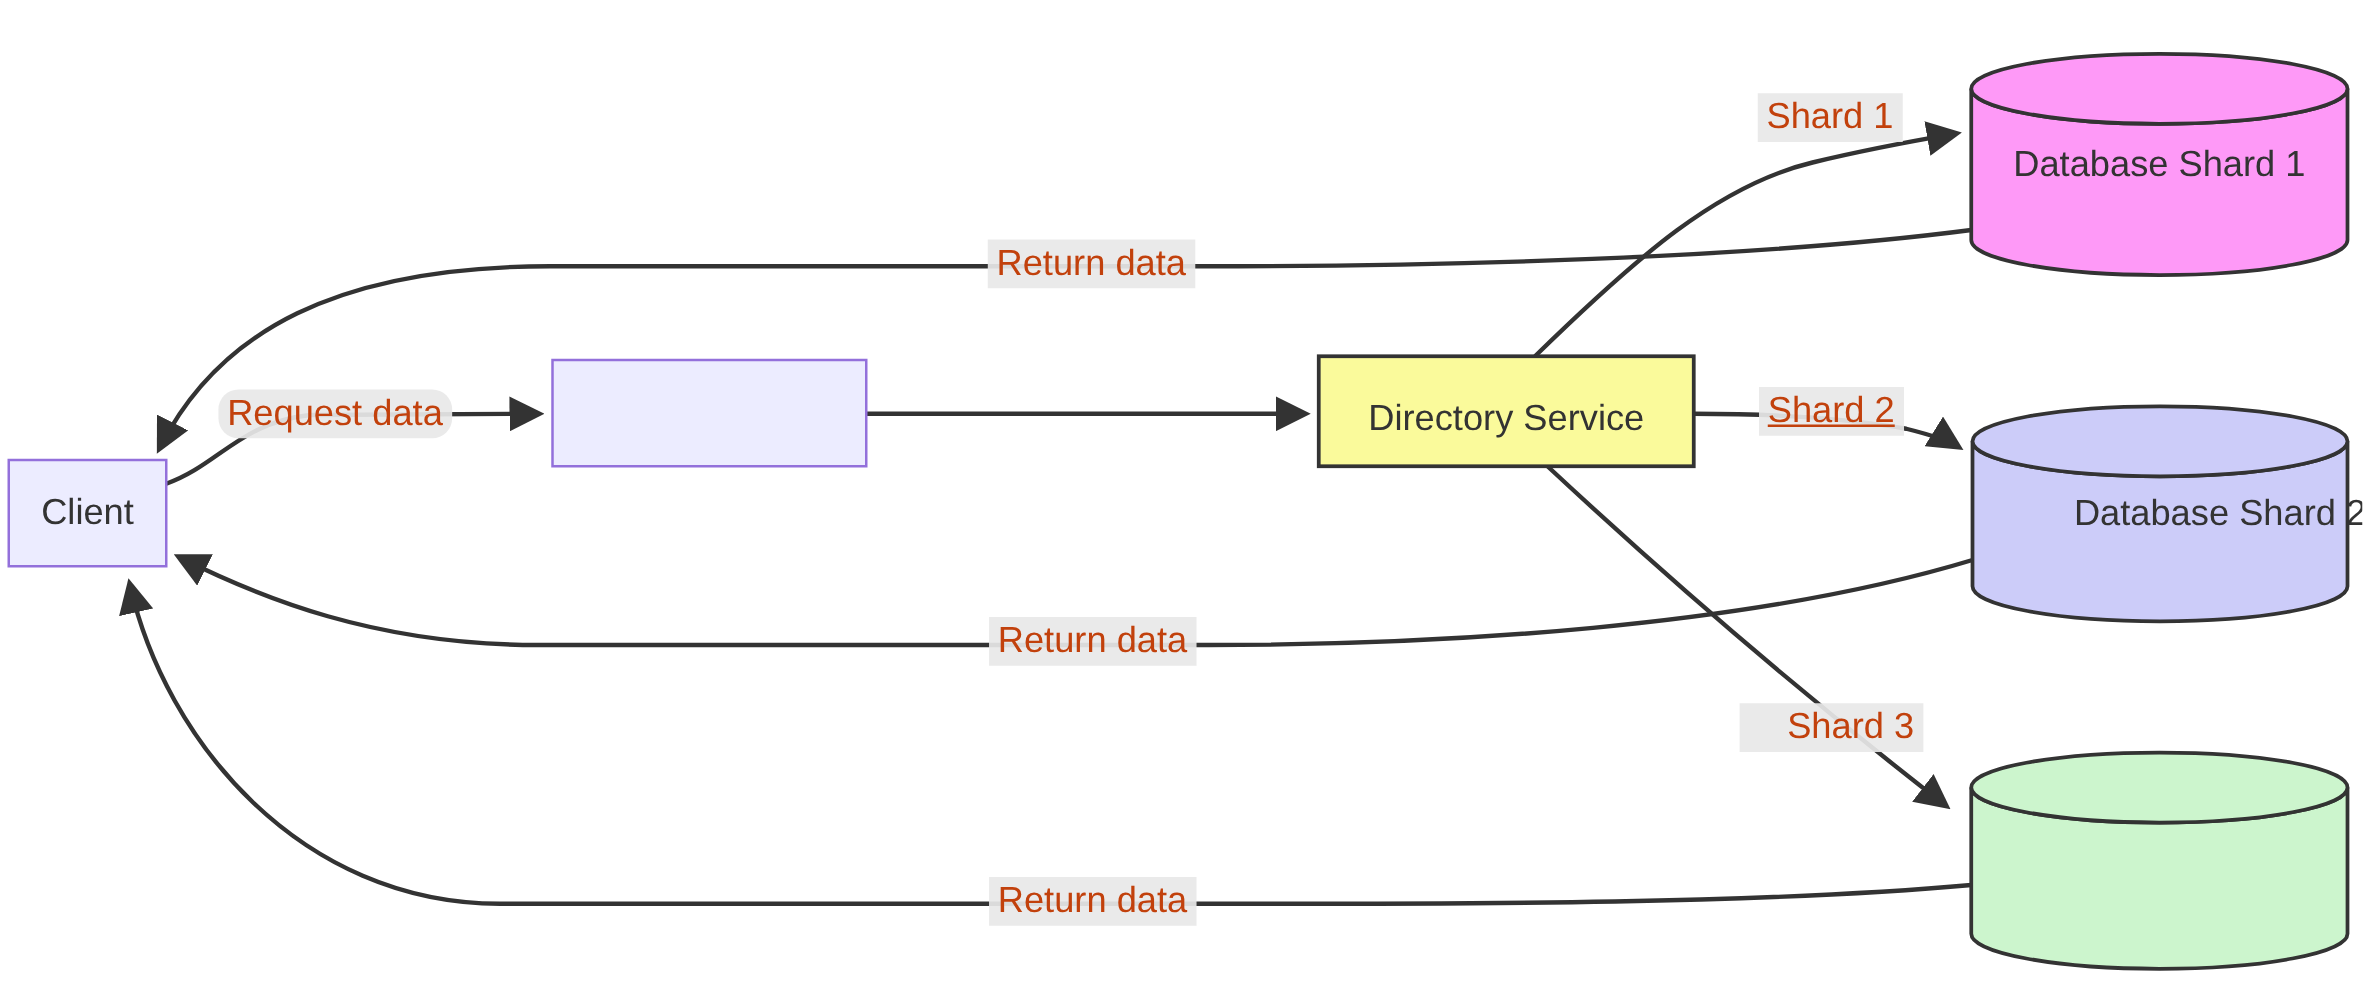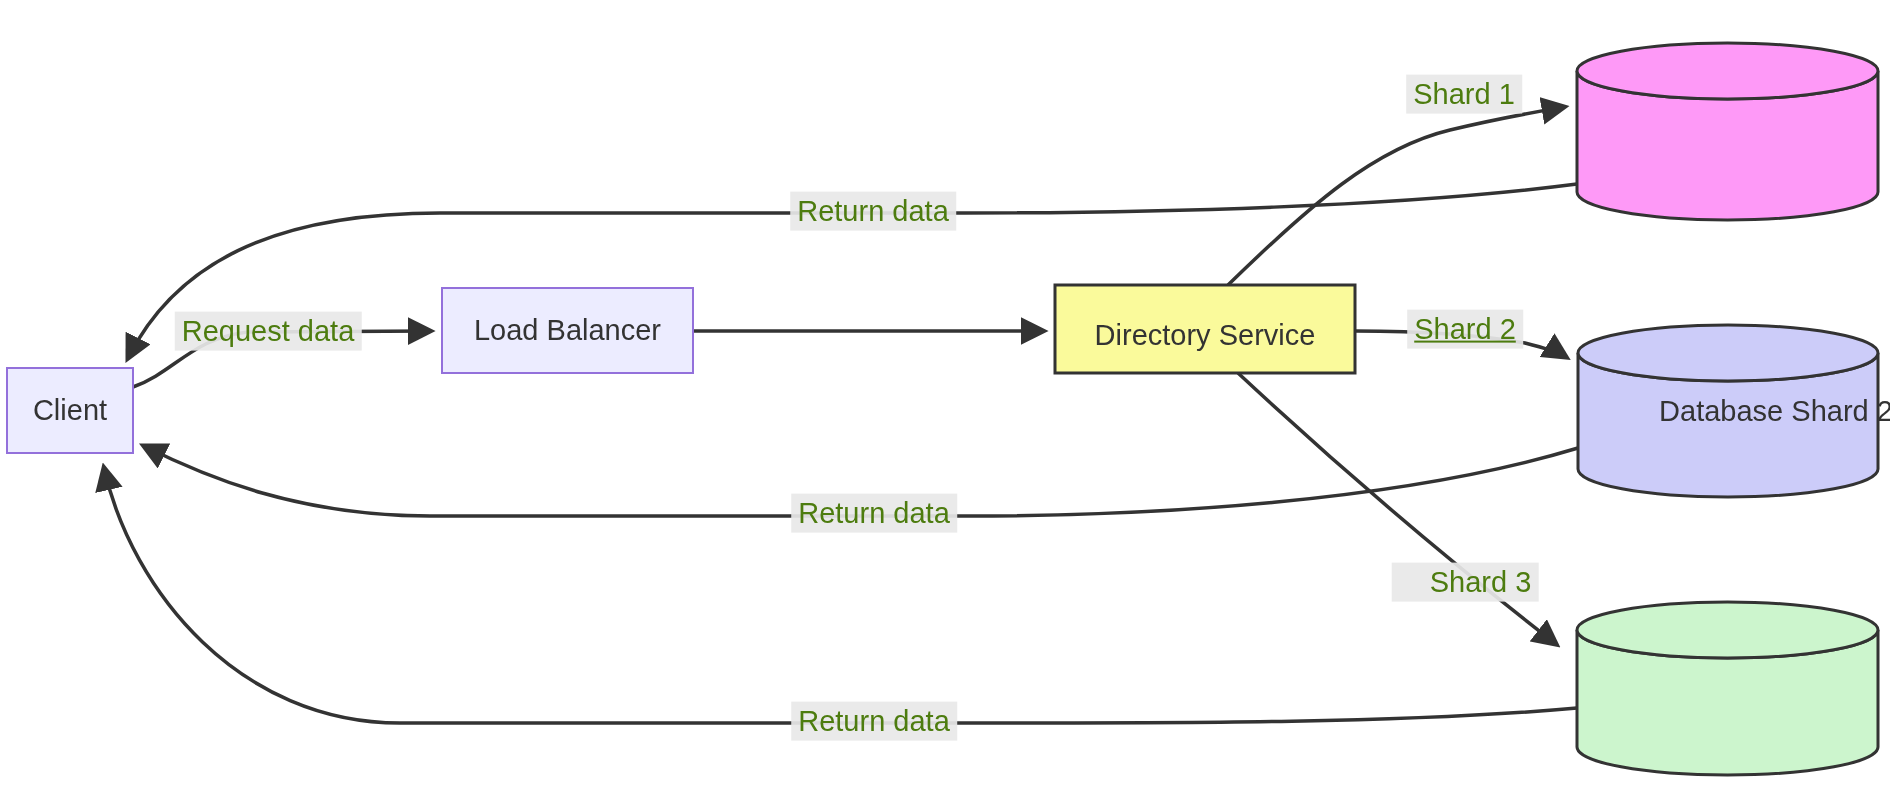--- a/index.html
+++ b/index.html
@@ -16,21 +16,21 @@
   .node-rect-dark{stroke:#333333;stroke-width:3px;}
   .node-purple{stroke:#9370db;stroke-width:2px;}
   .cyl{stroke:#333333;stroke-width:3px;}
   .node-label{
     position:absolute;display:flex;align-items:center;justify-content:center;
     color:#333333;font-size:29px;text-align:center;pointer-events:none;
   }
   .edge-label{
     position:absolute;transform:translate(-50%,-50%);
     background:rgba(232,232,232,0.92);
-    color:#4d7c0f;font-size:29px;line-height:1.2;
+    color:#c2410c;font-size:29px;line-height:1.2;
     padding:2px 7px;white-space:nowrap;
   }
 </style>
 </head>
 <body>
 
 <div id="canvas">
 
   <svg id="diagram-svg" width="1890" height="802" viewBox="0 0 1890 802">
     <defs>
@@ -72,29 +72,29 @@
     </g>
 
     <g>
       <path class="cyl" d="M 1577,630 L 1577,747 A 150.5 28 0 0 0 1878,747 L 1878,630 A 150.5 28 0 0 1 1577,630 Z" fill="#ccf5cd"></path>
       <ellipse class="cyl" cx="1727.5" cy="630" rx="150.5" ry="28" fill="#ccf5cd"></ellipse>
     </g>
   </svg>
 
   <div class="node-label" style="left:7px;top:368px;width:126px;height:85px;">Client</div>
 
-  <div class="node-label" style="left:442px;top:288px;width:251px;height:85px;">Load Balancer</div>
 
   <div class="node-label" style="left:1055px;top:285px;width:300px;height:100px;">Directory Service</div>
 
+  <div class="node-label" style="left:1577px;top:75px;width:301px;height:115px;">Database Shard 1</div>
 
   <div class="node-label" style="left:1578px;top:355px;width:300px;height:112px;padding-left:48px;">Database Shard 2</div>
 
 
-  <div class="edge-label" style="left:268px;top:331px;">Request data</div>
+  <div class="edge-label" style="left:268px;top:331px;border-radius:16px;">Request data</div>
 
 
   <div class="edge-label" style="left:1464px;top:94px;">Shard 1</div>
 
   <div class="edge-label" style="left:1465px;top:329px;text-decoration:underline;">Shard 2</div>
 
   <div class="edge-label" style="left:1465px;top:582px;padding-left:38px;">Shard 3</div>
 
   <div class="edge-label" style="left:873px;top:211px;">Return data</div>
 

